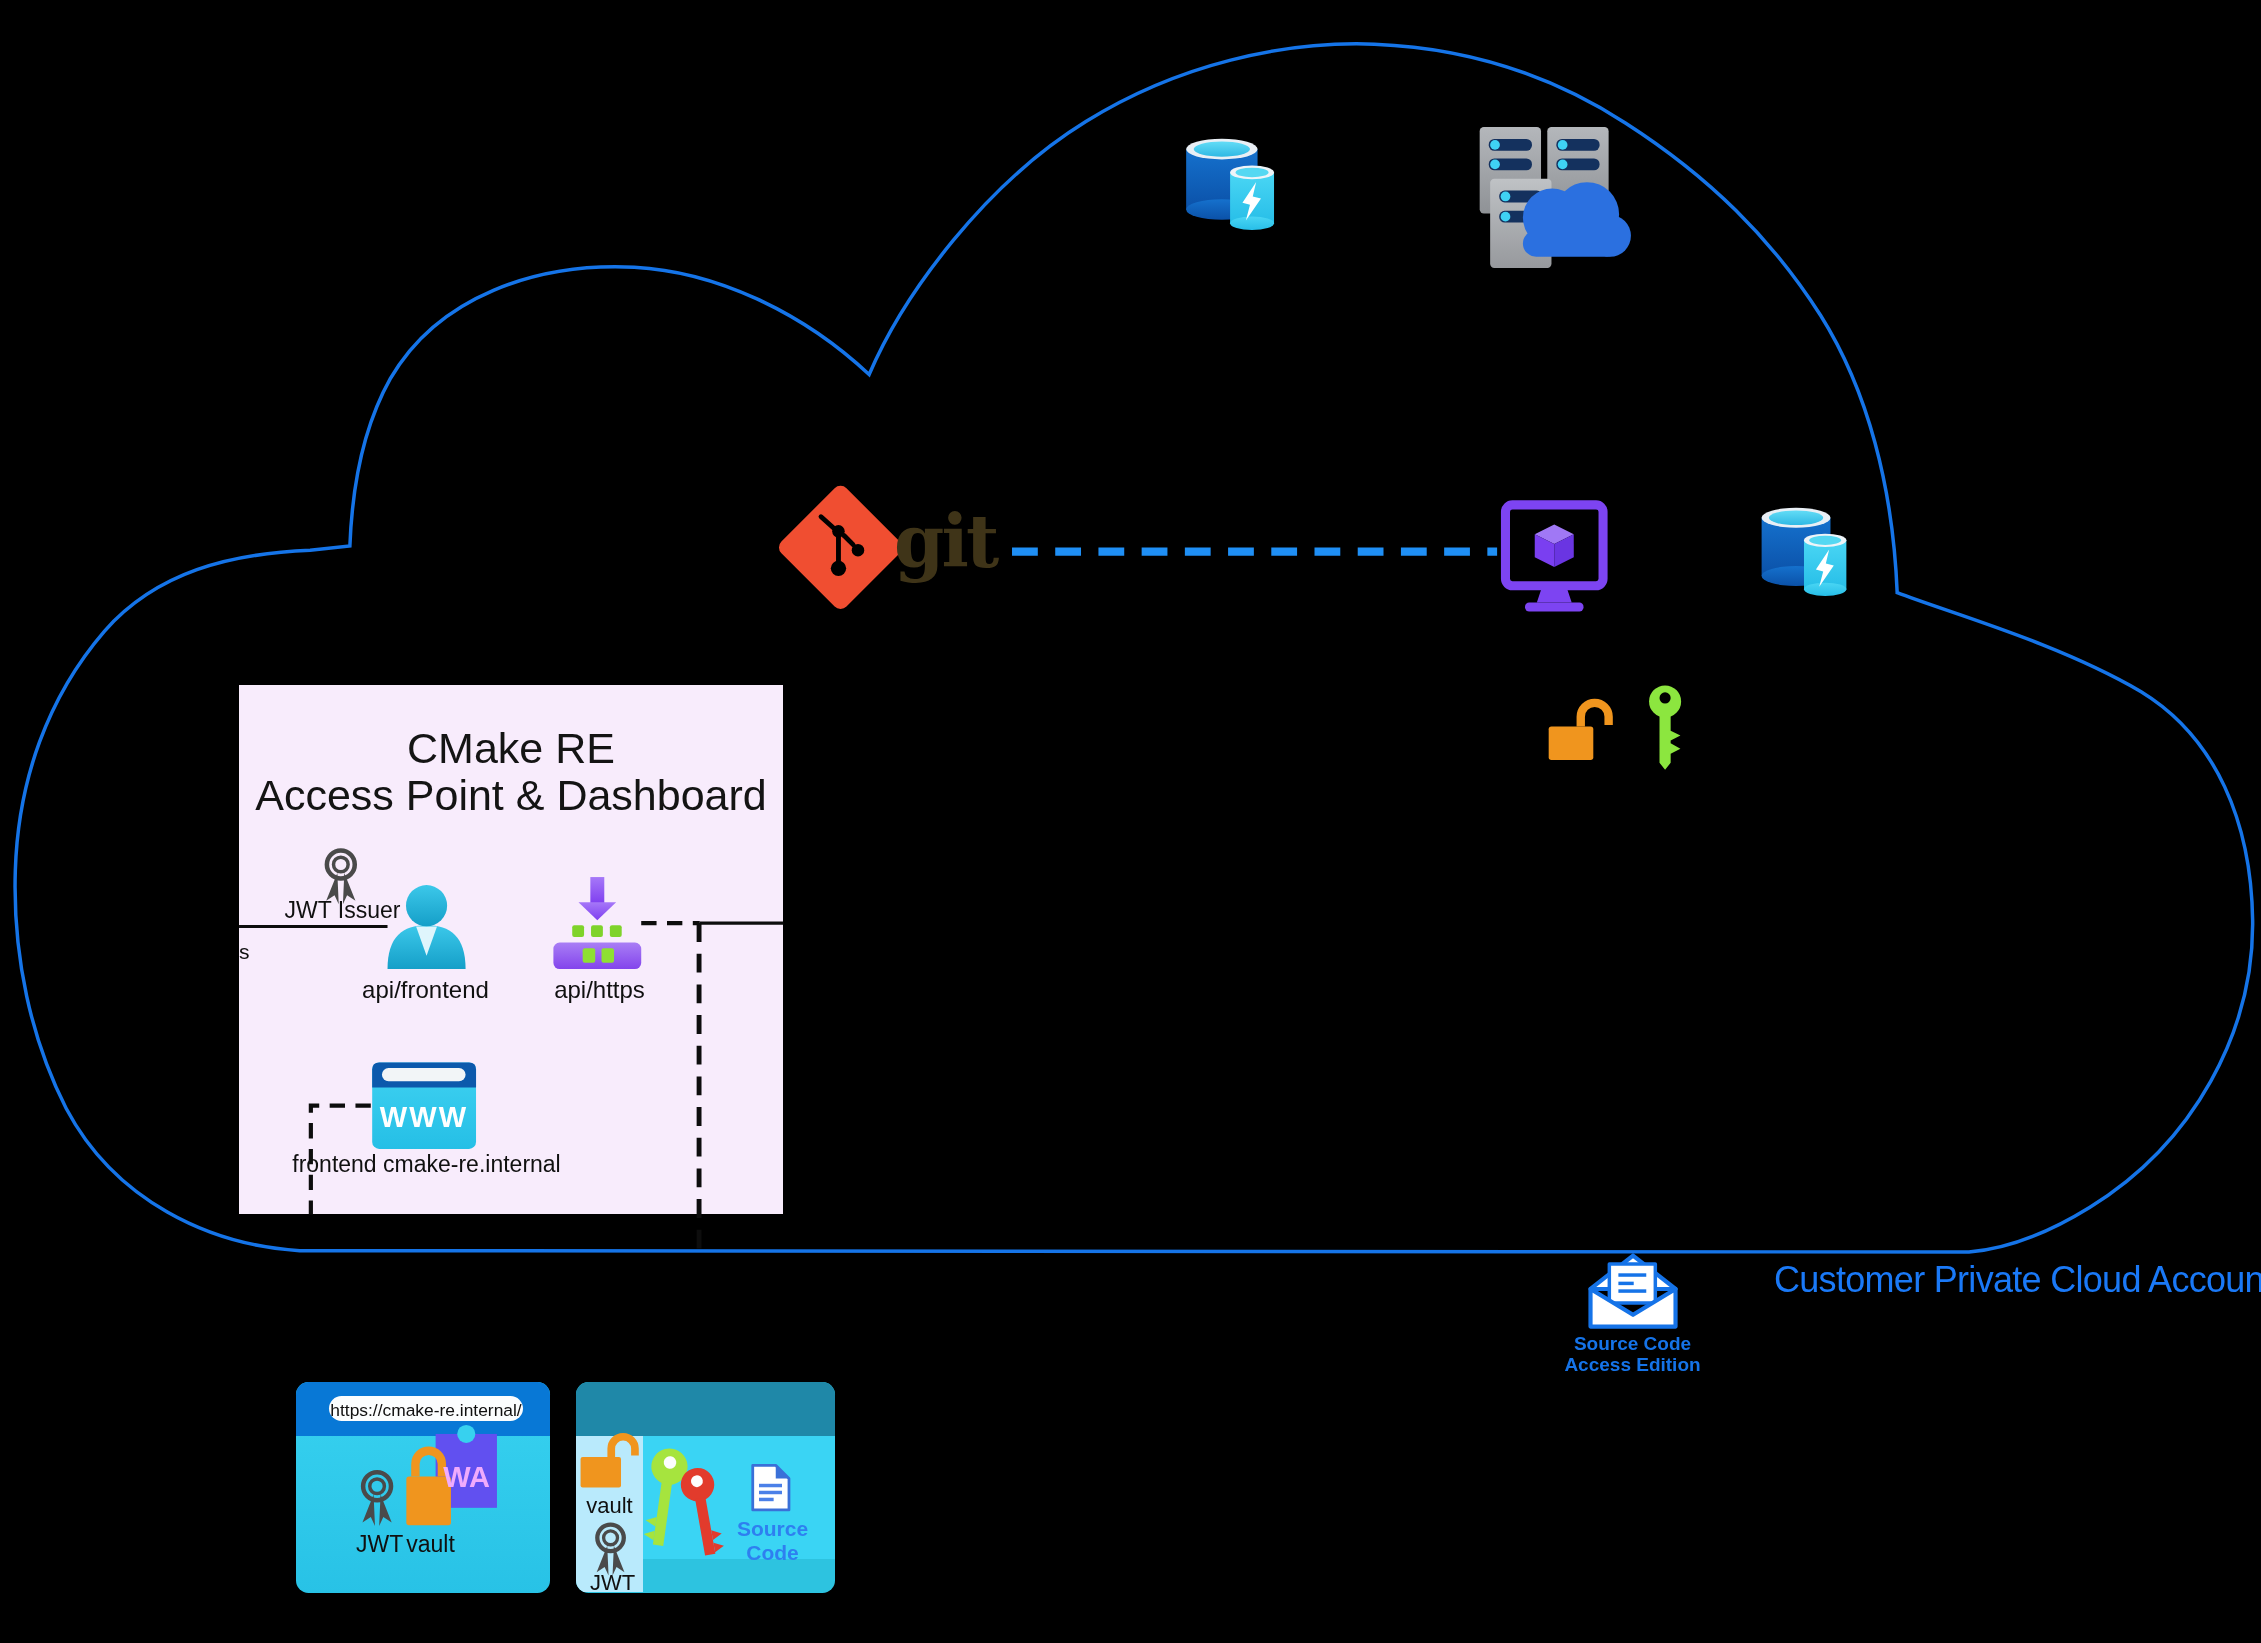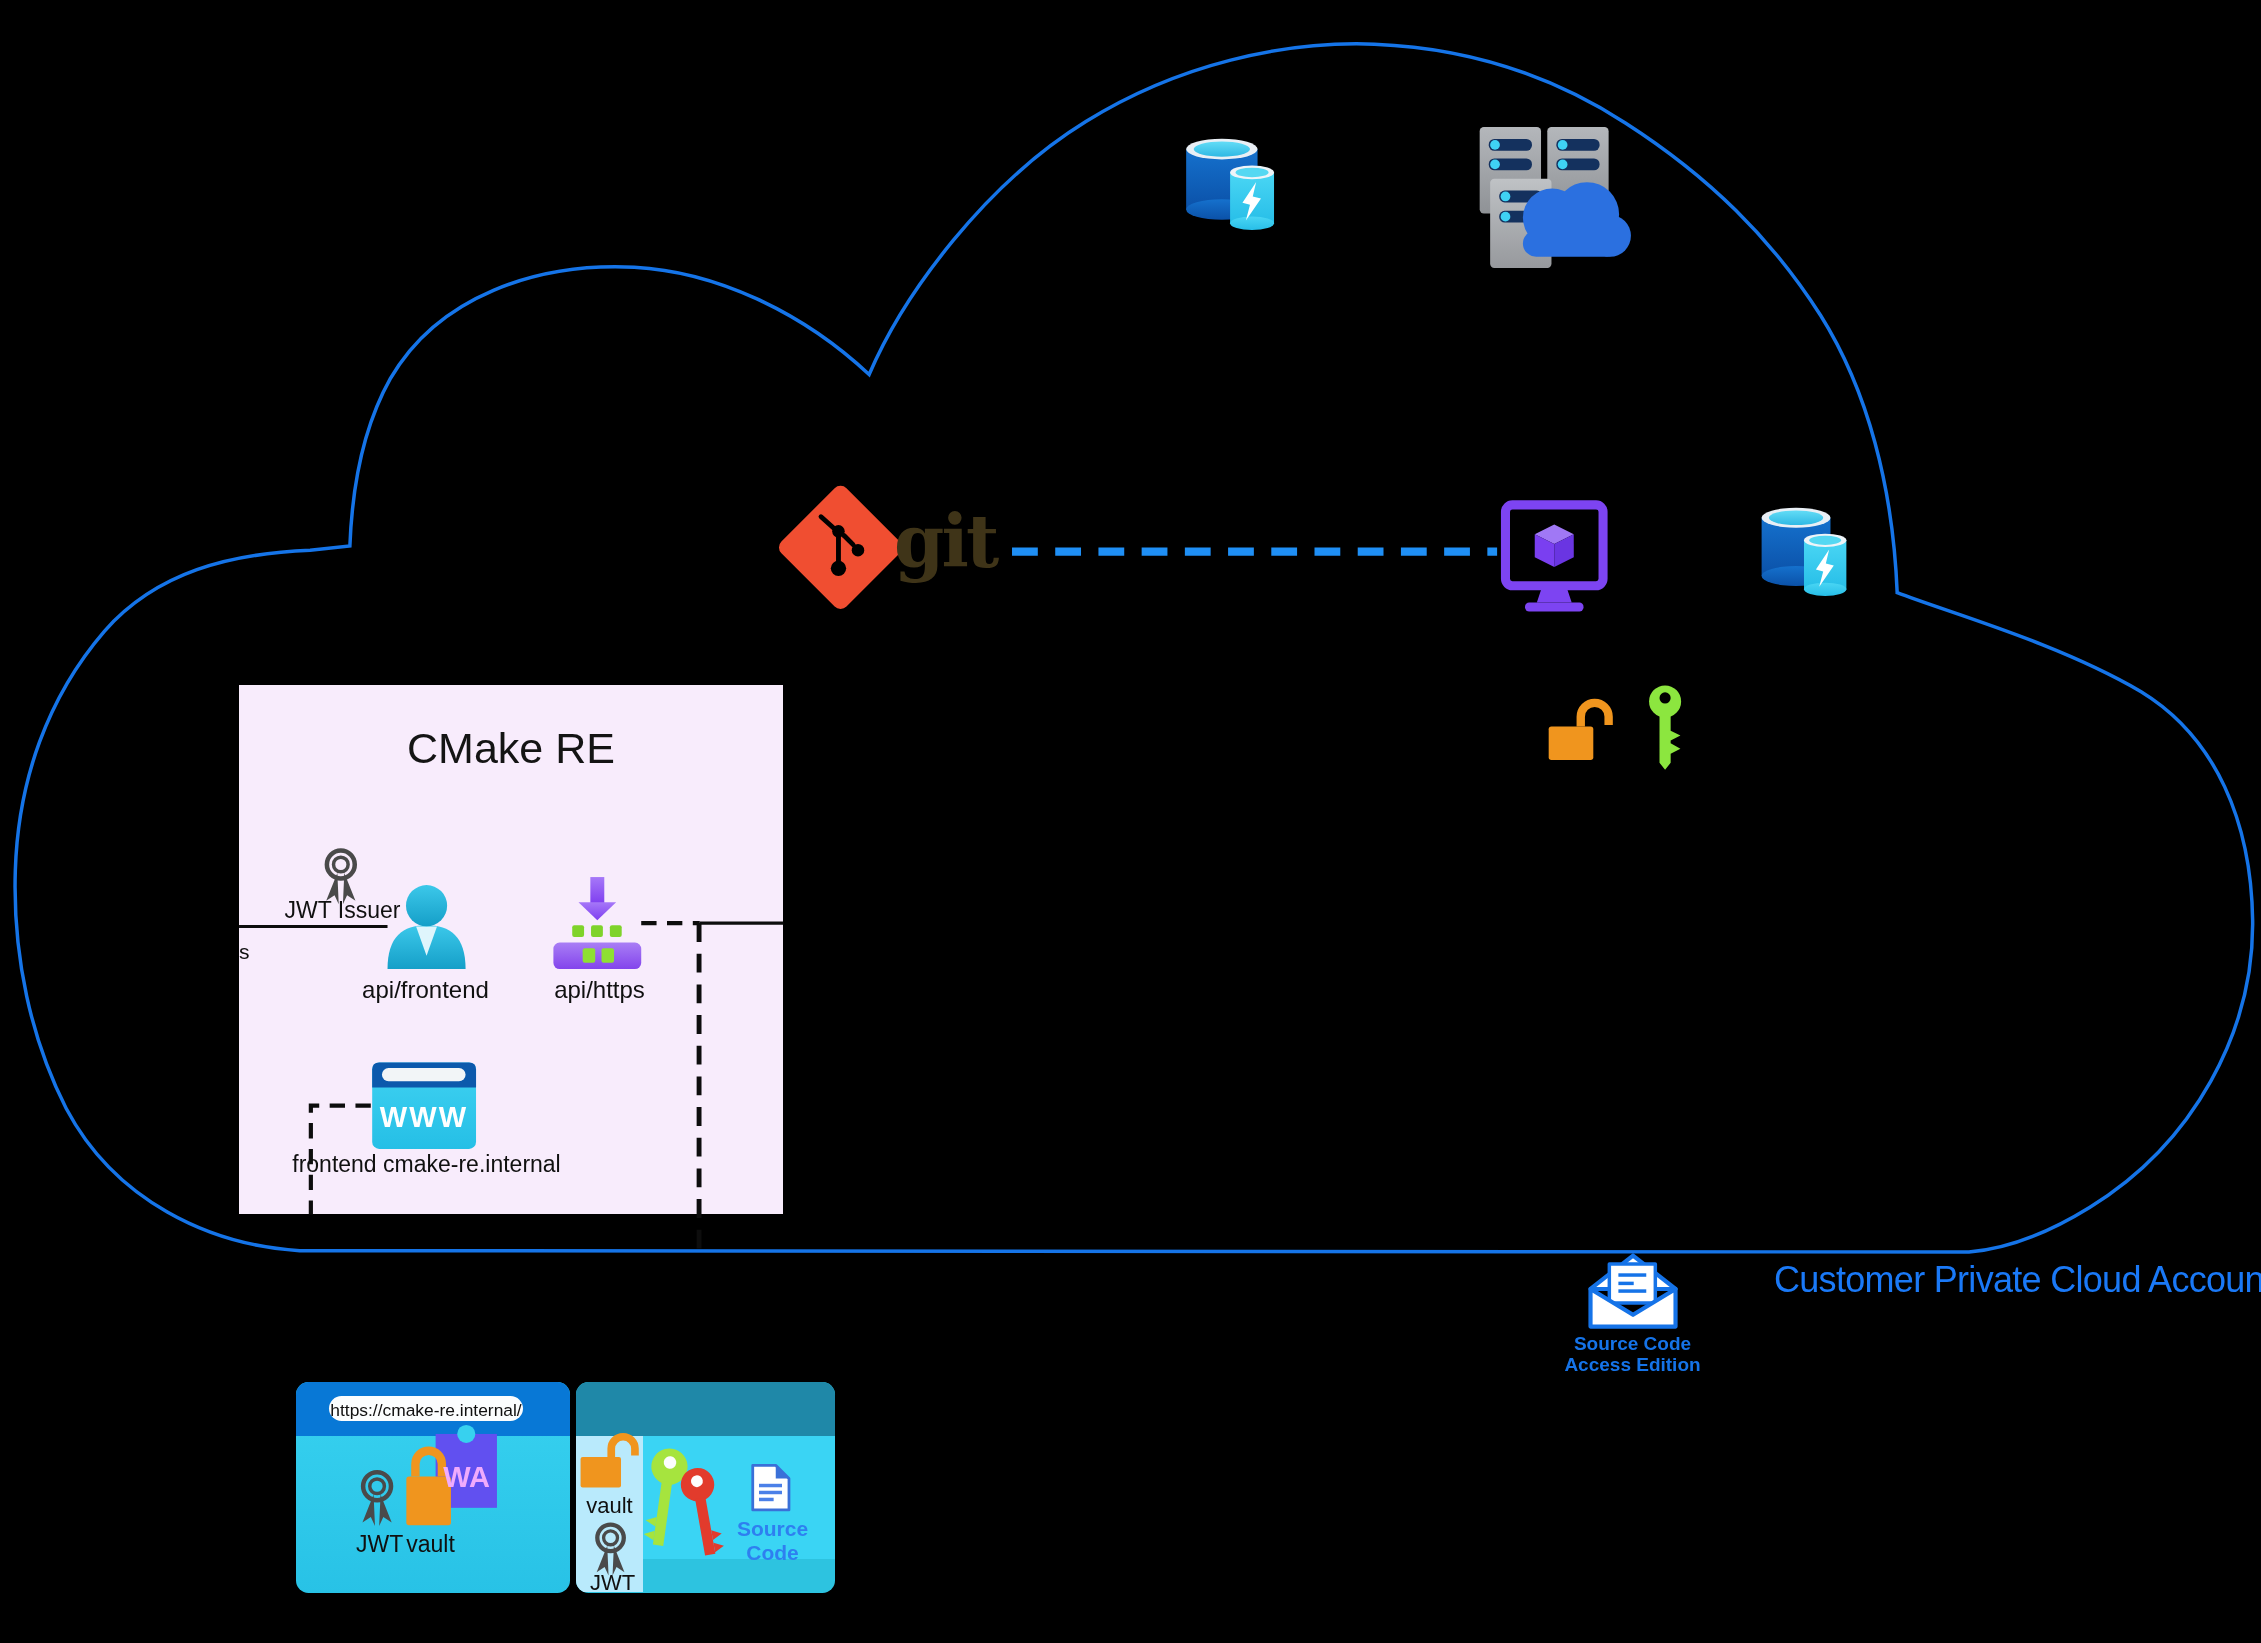--- a/index.html
+++ b/index.html
@@ -12,21 +12,21 @@
     --www_bar_blue:#0c59ac; --www_body:#30cbf0; --ribbon_gray:#4a4a4a;
   }
   html,body{margin:0;padding:0;background:var(--background);}
   body{width:2261px;height:1644px;overflow:hidden;font-family:"Liberation Sans",sans-serif;}
   #canvas{position:absolute;left:0;top:0;width:2261px;height:1644px;background:var(--background);}
   .abs{position:absolute;}
   #gfx{position:absolute;left:0;top:0;width:2261px;height:1644px;z-index:5;pointer-events:none;}
   
   .dash-box{left:239px;top:685px;width:544px;height:529px;background:var(--lavender_box);z-index:1;}
   .card{z-index:1;border-radius:12.5px;overflow:hidden;}
-  #card-a{left:296px;top:1382px;width:254px;height:211px;background:linear-gradient(var(--card_a_body_top),var(--card_a_body_bottom));padding-left:20px;}
+  #card-a{left:296px;top:1382px;width:254px;height:211px;background:linear-gradient(var(--card_a_body_top),var(--card_a_body_bottom));}
   #card-a-header{left:0;top:0;width:100%;height:54px;background:var(--card_a_header);}
   #url-pill{left:33px;top:14px;width:194px;height:25px;background:#fbfdfe;border-radius:12.5px;}
   #url-text{left:0;top:3.5px;width:100%;text-align:center;font-size:17.4px;color:#101010;white-space:nowrap;}
   #card-b{left:576px;top:1382px;width:259px;height:211px;background:var(--card_b_body);}
   #card-b-header{left:0;top:0;width:100%;height:54px;background:var(--card_b_header);}
   #card-b-left{left:0;top:54px;width:67px;height:156px;background:var(--card_b_left_panel);}
   #card-b-inner{left:67px;top:54px;width:192px;height:123px;background:var(--card_b_inner_panel);}
   
   .lbl{z-index:9;color:#101010;}
   .ctr{text-align:center;}
@@ -305,20 +305,21 @@
       <g stroke="#4b80e8" stroke-width="5">
         <line x1="1089" y1="2131" x2="1122" y2="2131"></line>
         <line x1="1089" y1="2141" x2="1122" y2="2141"></line>
         <line x1="1089" y1="2151" x2="1110" y2="2151"></line>
       </g>
     </g>
   </svg>
 
   <div class="abs lbl ctr" id="box-title">
     <div>CMake RE</div>
+    <div>Access Point &amp; Dashboard</div>
   </div>
   <div class="abs lbl ctr" id="lbl-jwt-issuer">JWT Issuer</div>
   <div class="abs lbl ctr" id="lbl-api-accounts">api/frontend</div>
   <div class="abs lbl ctr" id="lbl-api-build">api/https</div>
   <div class="abs lbl ctr" id="lbl-frontend">frontend cmake-re.internal</div>
   <div class="abs lbl" id="lbl-s">s</div>
   <div class="abs lbl ctr" id="lbl-www">WWW</div>
 
   <div class="abs lbl" id="git-word">git</div>
 

